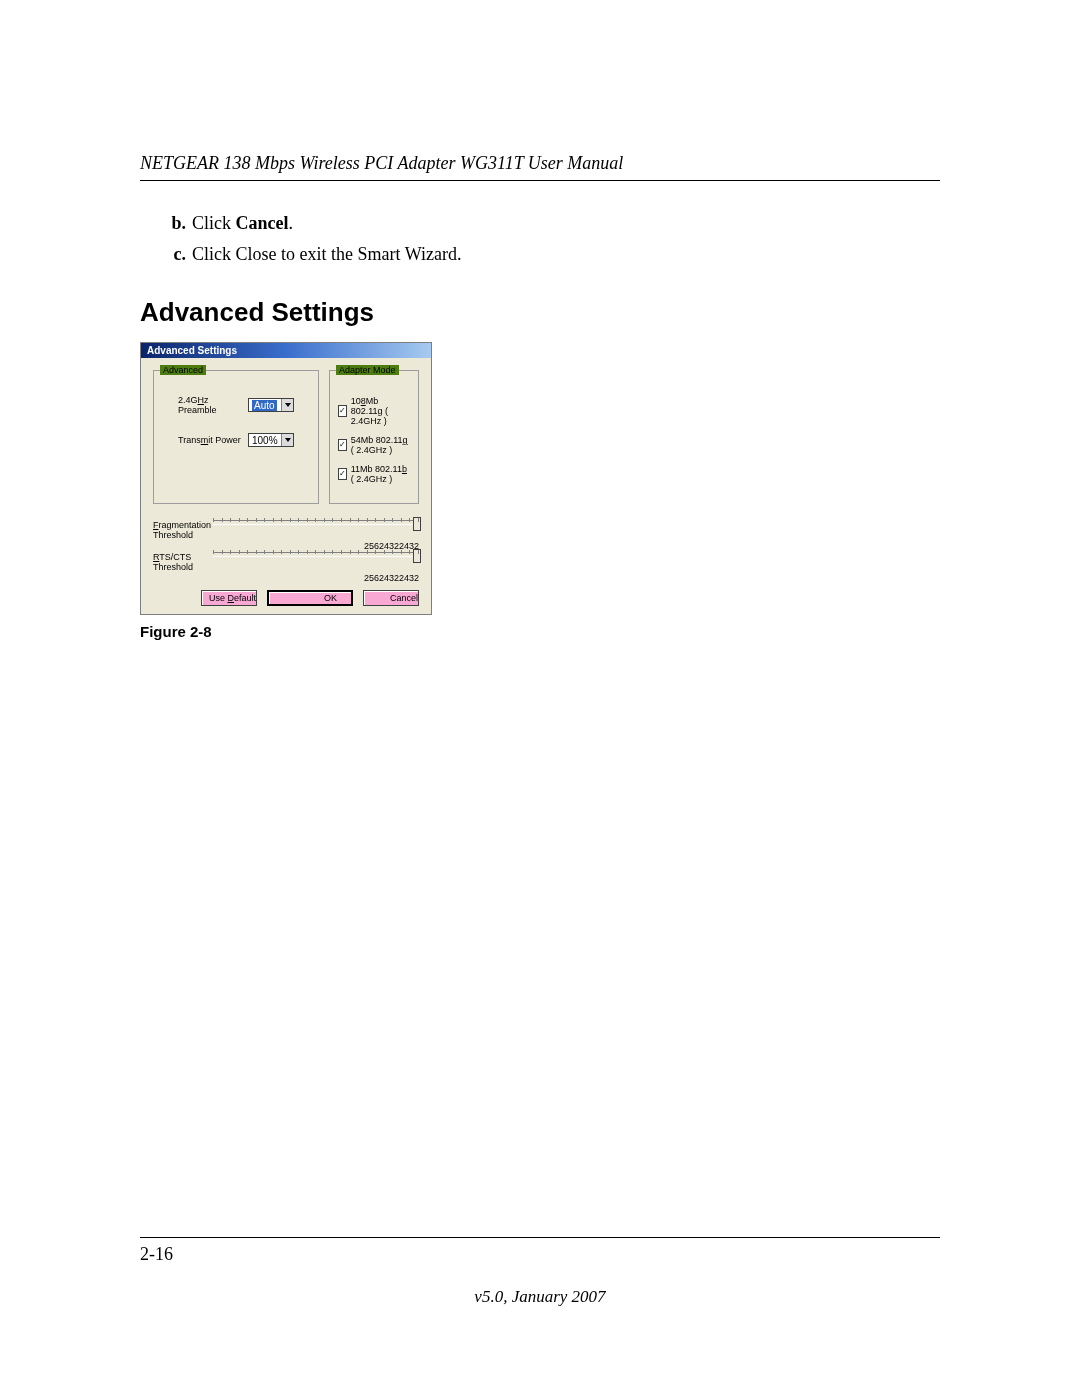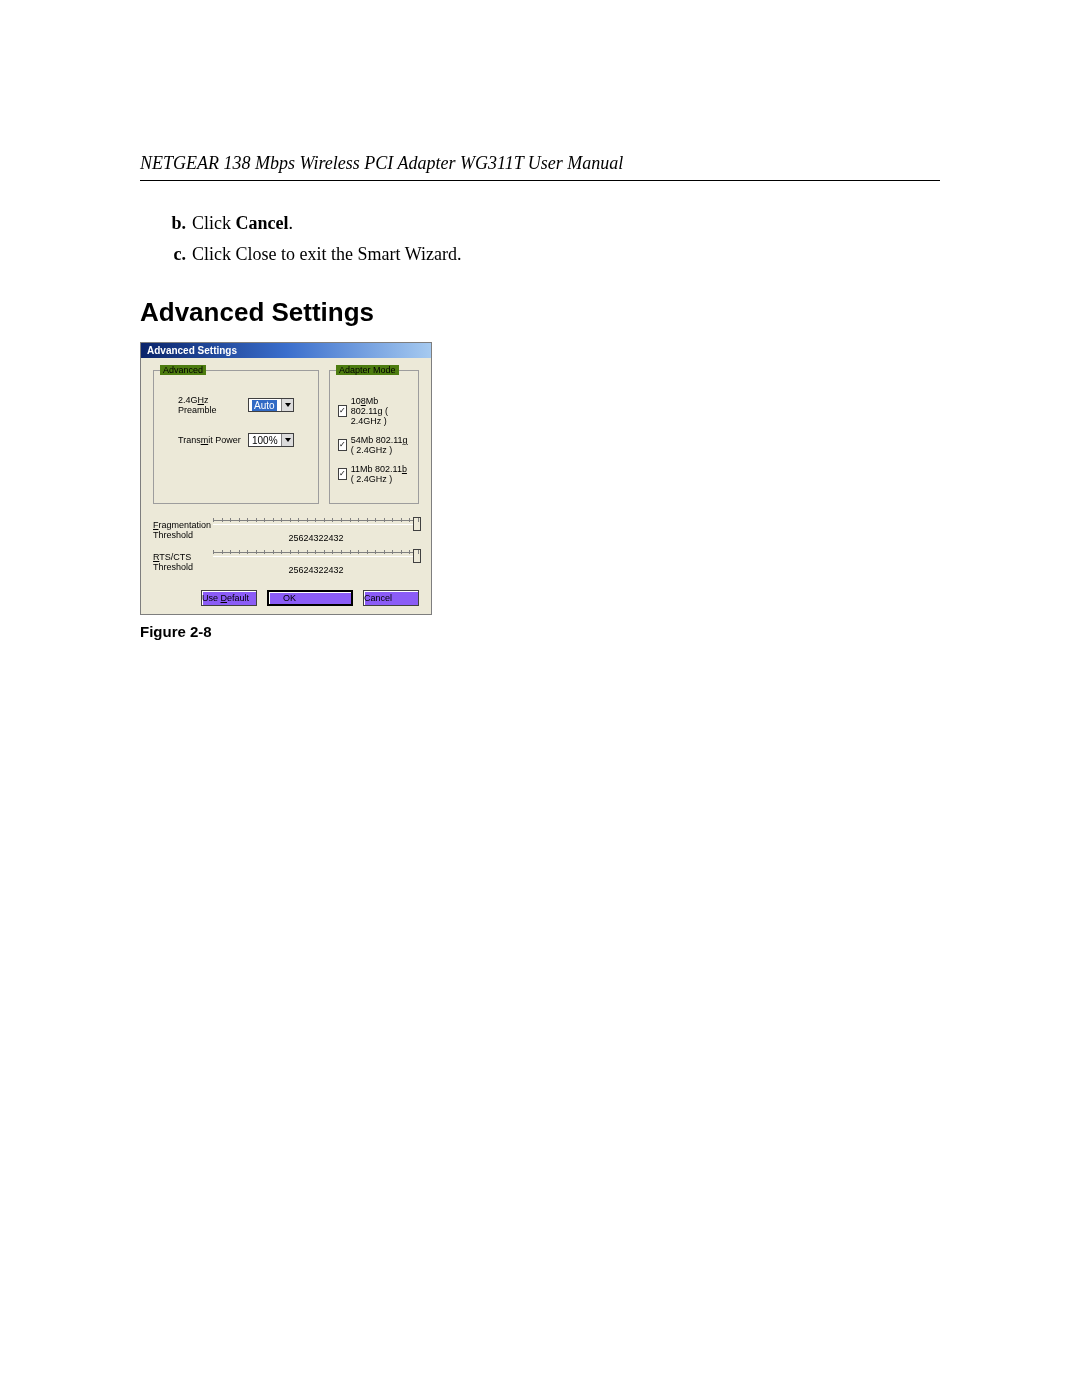--- a/index.html
+++ b/index.html
@@ -183,37 +183,37 @@
   position: absolute;
   top: -4px;
   right: -2px;
   width: 6px;
   height: 12px;
   background: #ece9d8;
   border: 1px solid #404040;
 }
 .slider-values {
   display: flex;
-  justify-content: center;
+  justify-content: flex-end;
   font-size: 9px;
-  margin-top: 8px;
+  margin-top: 16px;
 }
 .btn-row {
   display: flex;
   justify-content: flex-end;
   gap: 10px;
   margin-top: 14px;
 }
 .win-btn {
   border: 1px solid #404040;
-  background: #8b5cf6;
+  background: #f9a8d4;
   font-size: 9px;
   padding: 2px 0;
   width: 54px;
-  text-align: left;
+  text-align: right;
   box-shadow: inset 1px 1px 0 #fff;
 }
 .win-btn.default {
   border: 2px solid #000;
   padding: 1px 14px;
 }
 .figure-caption {
   font-family: Arial, Helvetica, sans-serif;
   font-weight: bold;
   font-size: 15px;
@@ -404,14 +404,19 @@
         <div class="win-btn">Use <span class="underline-char">D</span>efault</div>
         <div class="win-btn default">OK</div>
         <div class="win-btn">Cancel</div>
       </div>
 
     </div>
   </div>
 
   <div class="figure-caption">Figure 2-8</div>
 
+  <div class="footer-area">
+    <hr class="footer-rule">
+    <div class="page-num">2-16</div>
+    <div class="version-line">v5.0, January 2007</div>
+  </div>
 
 </div>
 
 </body></html>

